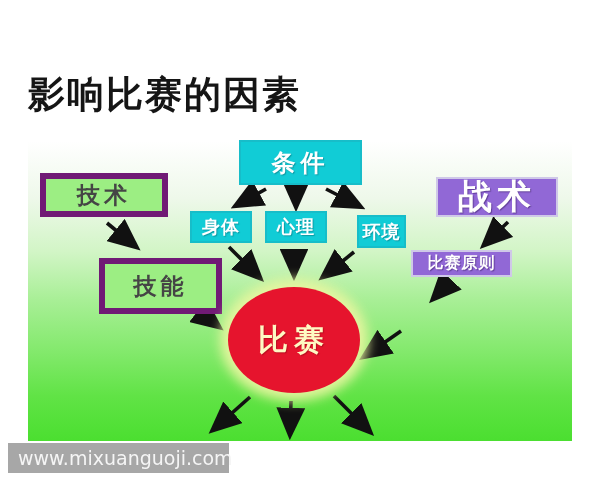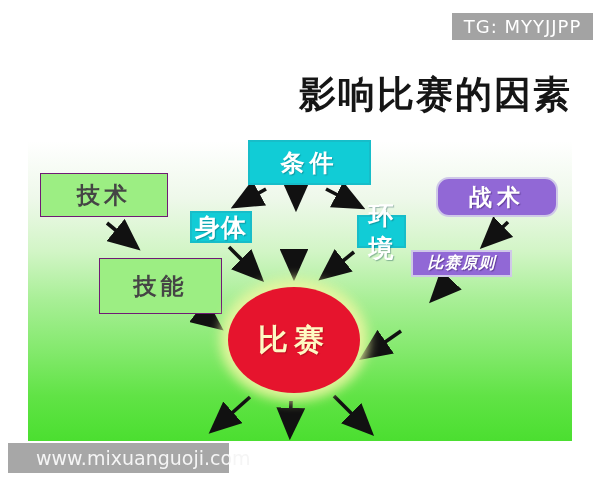--- a/index.html
+++ b/index.html
@@ -14,21 +14,21 @@
   .gradient-area {
     position: absolute;
     left: 28px; top: 0; width: 544px; height: 441px;
     background: linear-gradient(to bottom,
       #ffffff 0%, #ffffff 32%, #eef8ea 45%, #d2f5c6 57%,
       #a8ef96 68%, #82e96b 80%, #60e345 90%, #4bdf30 100%);
   }
   .page-title {
     position: absolute;
     left: 28px; top: 70px; width: 544px;
-    text-align: right;
+    text-align: left;
     font-size: 37px;
     font-weight: bold;
     color: #151515;
     letter-spacing: 2px;
   }
   .tg-badge {
     position: absolute;
     left: 452px; top: 13px; width: 141px; height: 27px;
     background: #a3a3a3;
     color: #ffffff;
@@ -36,56 +36,56 @@
     display: flex; align-items: center; justify-content: center;
     letter-spacing: 1px;
   }
   .site-bar {
     position: absolute;
     left: 8px; top: 443px; width: 221px; height: 30px;
     background: #a7a7a7;
     color: #f5f5f5;
     font-size: 19px;
     display: flex; align-items: center;
-    padding-left: 28px;
+    padding-left: 10px;
     box-sizing: border-box;
   }
   svg.arrows { position: absolute; left: 0; top: 0; z-index: 2; }
   .node {
     position: absolute;
     display: flex; align-items: center; justify-content: center;
     z-index: 3;
     box-sizing: border-box;
   }
   .green-box {
     background: #9cee83;
-    border: 1px solid #701a75;
+    border: 6px solid #701a75;
     color: #454545;
     font-weight: bold;
     font-size: 23px;
     letter-spacing: 4px;
   }
   .cyan-box {
     background: #11ccd6;
     border: 2px solid #17bdc9;
     color: #ffffff;
     font-weight: bold;
     text-shadow: 1px 1px 1px rgba(0,60,70,0.35);
   }
   .cyan-lg { font-size: 24px; letter-spacing: 5px; }
-  .cyan-sm { font-size: 25px; letter-spacing: 1px; text-align: center; }
+  .cyan-sm { font-size: 18px; letter-spacing: 1px; text-align: center; }
   .purple-box {
     background: #9168d6;
     border: 2px solid #cfc8e8;
     color: #ffffff;
     font-weight: bold;
     text-shadow: 1px 1px 1px rgba(40,10,80,0.45);
   }
-  .purple-lg { font-size: 23px; letter-spacing: 5px; border-radius: 13px; }
-  .purple-sm { font-size: 16px; letter-spacing: 1px; font-style: italic; }
+  .purple-lg { font-size: 34px; letter-spacing: 5px; }
+  .purple-sm { font-size: 16px; letter-spacing: 1px; }
   .match-circle {
     position: absolute;
     left: 228px; top: 287px; width: 132px; height: 106px;
     background: #e6142d;
     border-radius: 50%;
     box-shadow: 0 0 12px 8px rgba(232,246,160,0.95);
     display: flex; align-items: center; justify-content: center;
     color: #fef9c3;
     font-weight: bold;
     font-size: 30px;
@@ -96,23 +96,20 @@
 </style>
 </head>
 <body>
 
 <div class="stage">
 
   <div class="gradient-area"></div>
 
   <div class="page-title">影响比赛的因素</div>
 
-  <div class="tg-badge">
-    <span>TG: MYYJJPP</span>
-  </div>
 
   <svg class="arrows" width="600" height="480" viewBox="0 0 600 480">
     <defs>
       <marker id="ah" markerWidth="9" markerHeight="8" refX="7" refY="4" orient="auto">
         <path d="M0,0 L9,4 L0,8 z" fill="#111111"></path>
       </marker>
     </defs>
     <g stroke="#111111" stroke-width="3.6" marker-end="url(#ah)">
       <line x1="107" y1="223" x2="135" y2="246"></line>
       <line x1="187" y1="302" x2="218" y2="326"></line>
@@ -132,28 +129,31 @@
   </svg>
 
   <div class="node green-box" style="left:40px; top:173px; width:128px; height:44px;">
     <span>技术</span>
   </div>
 
   <div class="node green-box" style="left:99px; top:258px; width:123px; height:56px;">
     <span>技能</span>
   </div>
 
-  <div class="node cyan-box cyan-lg" style="left:248px; top:140px; width:123px; height:45px;">
+  <div class="node cyan-box cyan-lg" style="left:239px; top:140px; width:123px; height:45px;">
     <span>条件</span>
   </div>
 
   <div class="node cyan-box cyan-sm" style="left:190px; top:211px; width:62px; height:32px;">
     <span>身体</span>
   </div>
 
+  <div class="node cyan-box cyan-sm" style="left:265px; top:211px; width:62px; height:32px;">
+    <span>心理</span>
+  </div>
 
   <div class="node cyan-box cyan-sm" style="left:357px; top:215px; width:49px; height:33px;">
     <span>环境</span>
   </div>
 
   <div class="node purple-box purple-lg" style="left:436px; top:177px; width:122px; height:40px;">
     <span>战术</span>
   </div>
 
   <div class="node purple-box purple-sm" style="left:411px; top:250px; width:101px; height:27px;">

